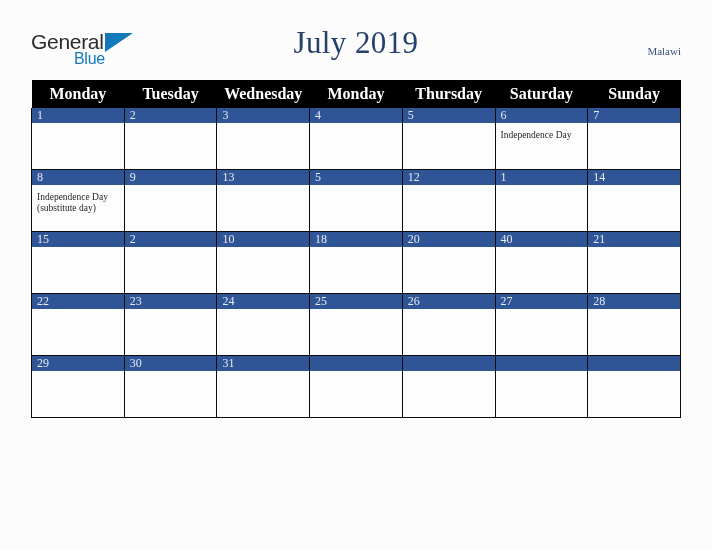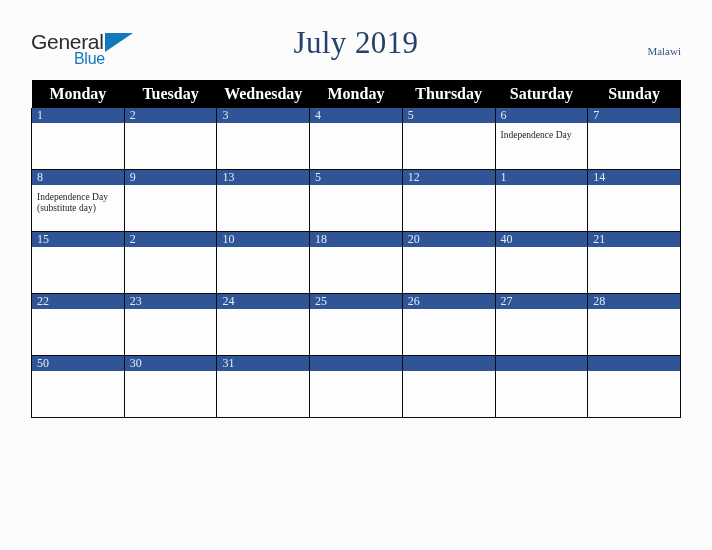--- a/index.html
+++ b/index.html
@@ -329,21 +329,21 @@
           </td>
           <td>
             <div class="daycell">
               <span class="daynum">28</span>
             </div>
           </td>
         </tr>
         <tr>
           <td>
             <div class="daycell">
-              <span class="daynum">50</span>
+              <span class="daynum">29</span>
             </div>
           </td>
           <td>
             <div class="daycell">
               <span class="daynum">30</span>
             </div>
           </td>
           <td>
             <div class="daycell">
               <span class="daynum">31</span>

